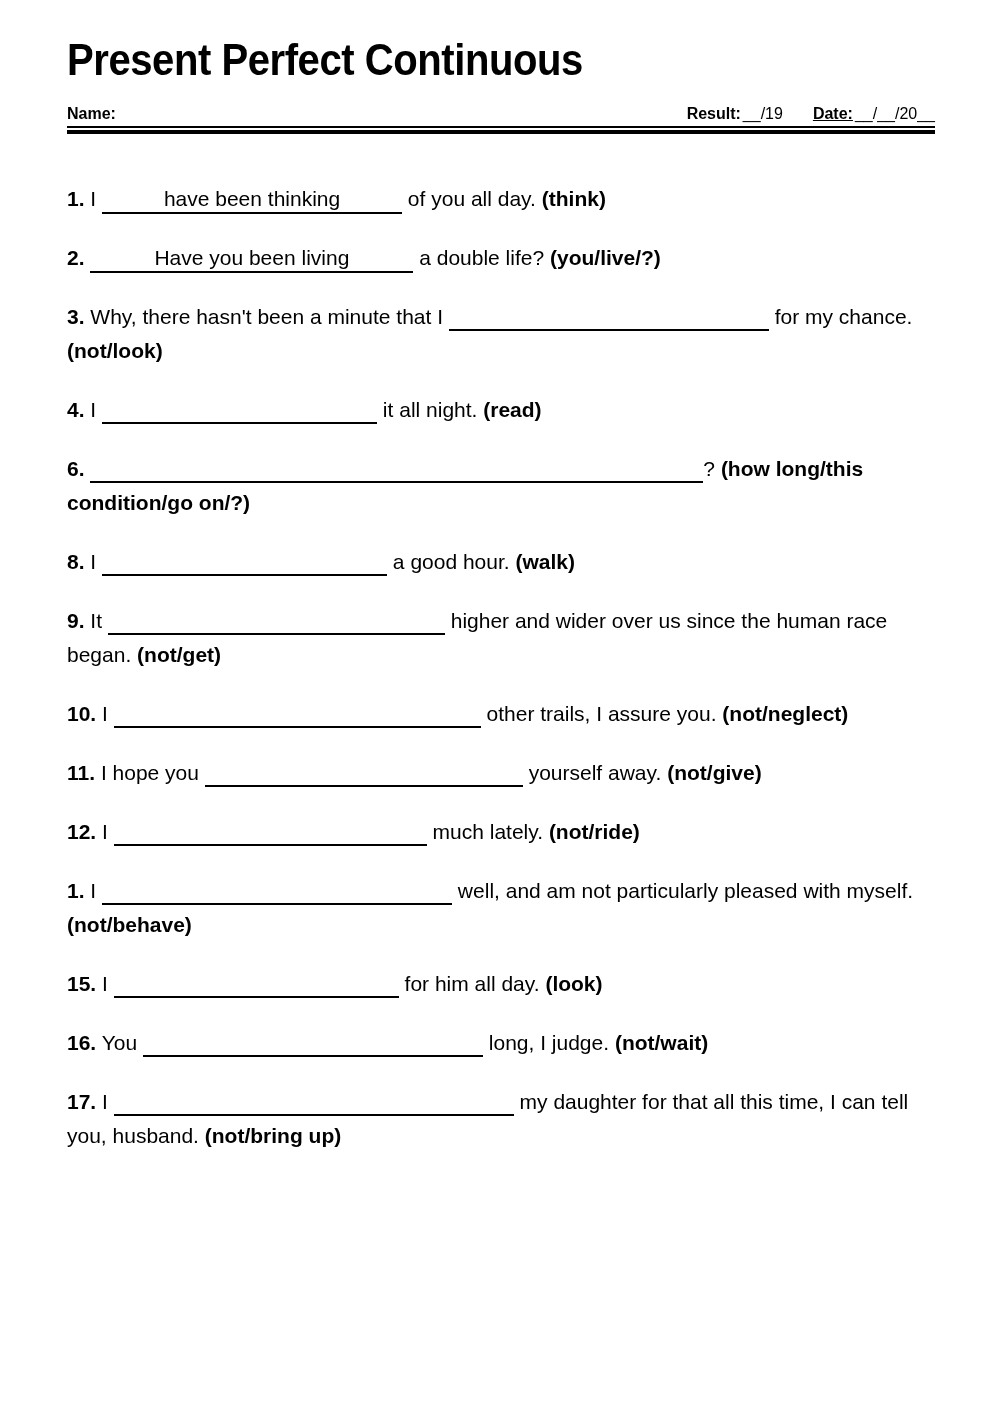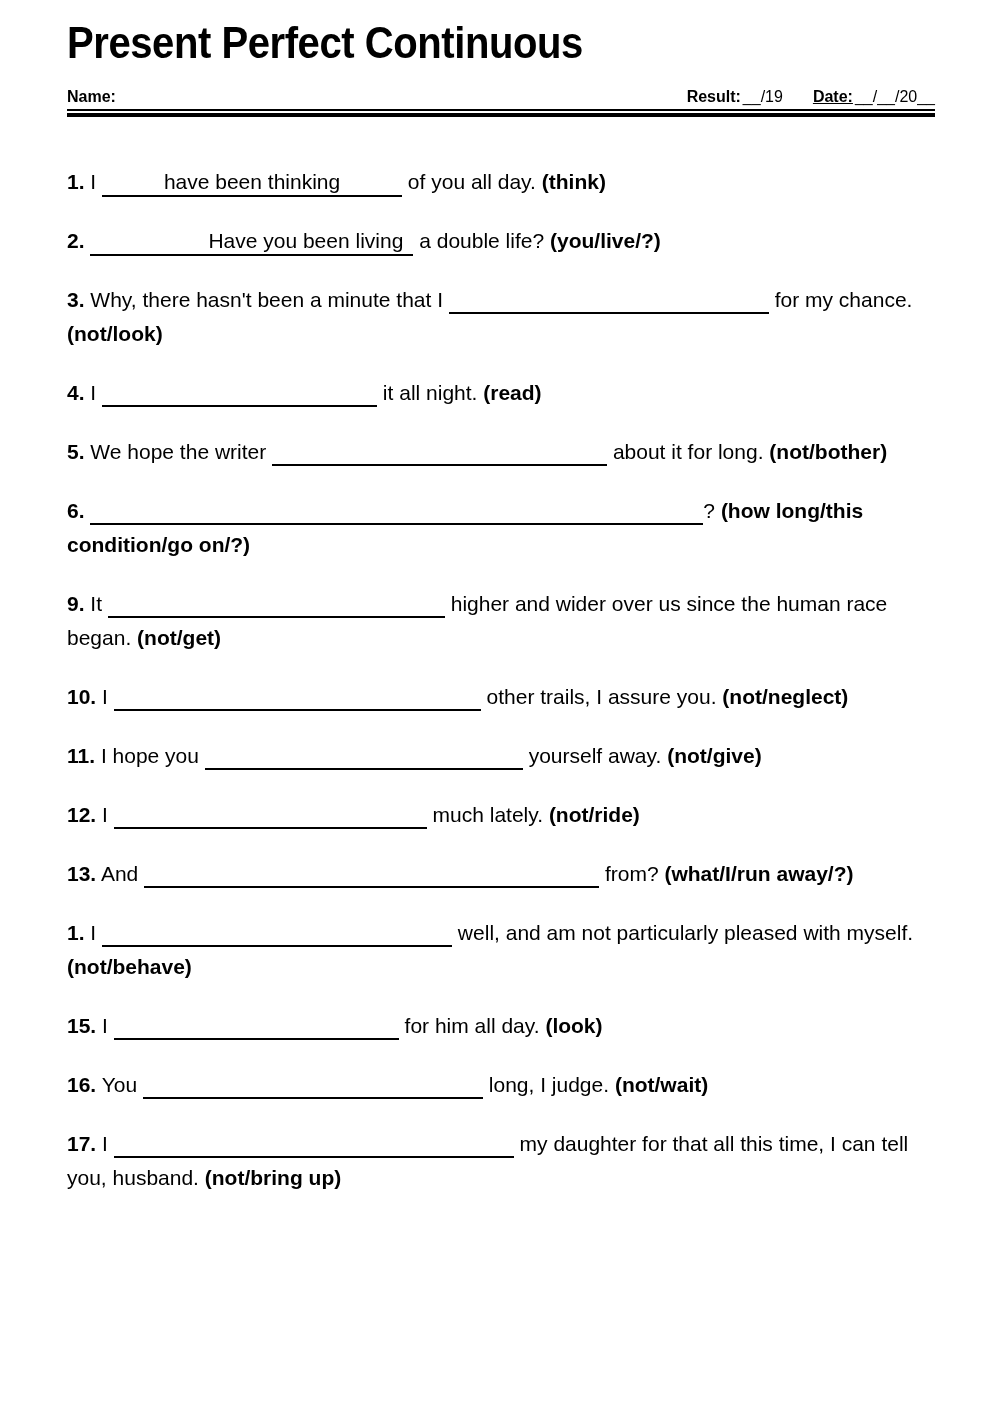--- a/index.html
+++ b/index.html
@@ -2,21 +2,21 @@
 <html><head>
 <meta charset="utf-8">
 <style>
   html, body { margin: 0; padding: 0; background: #ffffff; }
   body {
     width: 1000px; height: 1414px;
     font-family: "Liberation Sans", "DejaVu Sans", sans-serif;
     color: #000;
     overflow: hidden;
   }
-  .page { padding: 18px 65px 0 67px; }
+  .page { padding: 35px 65px 0 67px; }
 
   .title {
     font-size: 45px; font-weight: bold; margin: 0;
     line-height: 1.1; letter-spacing: -0.5px;
     white-space: nowrap;
     transform: scaleX(0.89); transform-origin: 0 50%;
   }
 
   .meta-row {
     display: flex; align-items: baseline;
@@ -64,29 +64,28 @@
         <span class="bold date-label">Date:</span>
         <span class="meta-value">__/__/20__</span>
       </span>
     </div>
 
     <div class="divider"></div>
   </header>
 
   <main class="questions">
       <p class="q"><strong class="qnum">1.</strong> <span class="qtext">I </span><span class="blank" style="min-width: 300px;"><span class="answer">have been thinking</span></span><span class="qtext"> of you all day. </span><strong class="hint">(think)</strong></p>
-      <p class="q"><strong class="qnum">2.</strong> <span class="blank" style="min-width: 323px; text-align: right;"><span class="answer">Have you been living</span></span><span class="qtext"> a double life? </span><strong class="hint">(you/live/?)</strong></p>
+      <p class="q"><strong class="qnum">2.</strong> <span class="blank" style="min-width: 323px;"><span class="answer">Have you been living</span></span><span class="qtext"> a double life? </span><strong class="hint">(you/live/?)</strong></p>
       <p class="q"><strong class="qnum">3.</strong> <span class="qtext">Why, there hasn't been a minute that I </span><span class="blank" style="min-width: 320px; vertical-align: -7px;"></span><span class="qtext"> for my chance. </span><strong class="hint">(not/look)</strong></p>
       <p class="q"><strong class="qnum">4.</strong> <span class="qtext">I </span><span class="blank" style="min-width: 275px; vertical-align: -7px;"></span><span class="qtext"> it all night. </span><strong class="hint">(read)</strong></p>
-      <p class="q"><strong class="qnum">5.</strong> <span class="qtext">We hope the writer </span><span class="blank" style="min-width: 335px; vertical-align: -7px;"></span><span class="qtext"> about it for long. </span><strong class="hint">(not/bother)</strong></p>
       <p class="q"><strong class="qnum">6.</strong> <span class="blank" style="min-width: 613px; vertical-align: -7px;"></span><span class="qtext">? </span><strong class="hint">(how long/this condition/go on/?)</strong></p>
+      <p class="q"><strong class="qnum">8.</strong> <span class="qtext">I </span><span class="blank" style="min-width: 285px; vertical-align: -7px;"></span><span class="qtext"> a good hour. </span><strong class="hint">(walk)</strong></p>
       <p class="q"><strong class="qnum">9.</strong> <span class="qtext">It </span><span class="blank" style="min-width: 337px; vertical-align: -7px;"></span><span class="qtext"> higher and wider over us since the human race began. </span><strong class="hint">(not/get)</strong></p>
       <p class="q"><strong class="qnum">10.</strong> <span class="qtext">I </span><span class="blank" style="min-width: 367px; vertical-align: -7px;"></span><span class="qtext"> other trails, I assure you. </span><strong class="hint">(not/neglect)</strong></p>
       <p class="q"><strong class="qnum">11.</strong> <span class="qtext">I hope you </span><span class="blank" style="min-width: 318px; vertical-align: -7px;"></span><span class="qtext"> yourself away. </span><strong class="hint">(not/give)</strong></p>
       <p class="q"><strong class="qnum">12.</strong> <span class="qtext">I </span><span class="blank" style="min-width: 313px; vertical-align: -7px;"></span><span class="qtext"> much lately. </span><strong class="hint">(not/ride)</strong></p>
-      <p class="q"><strong class="qnum">13.</strong> <span class="qtext">And </span><span class="blank" style="min-width: 455px; vertical-align: -7px;"></span><span class="qtext"> from? </span><strong class="hint">(what/I/run away/?)</strong></p>
       <p class="q"><strong class="qnum">1.</strong> <span class="qtext">I </span><span class="blank" style="min-width: 350px; vertical-align: -7px;"></span><span class="qtext"> well, and am not particularly pleased with myself. </span><strong class="hint">(not/behave)</strong></p>
       <p class="q"><strong class="qnum">15.</strong> <span class="qtext">I </span><span class="blank" style="min-width: 285px; vertical-align: -7px;"></span><span class="qtext"> for him all day. </span><strong class="hint">(look)</strong></p>
       <p class="q"><strong class="qnum">16.</strong> <span class="qtext">You </span><span class="blank" style="min-width: 340px; vertical-align: -7px;"></span><span class="qtext"> long, I judge. </span><strong class="hint">(not/wait)</strong></p>
       <p class="q"><strong class="qnum">17.</strong> <span class="qtext">I </span><span class="blank" style="min-width: 400px; vertical-align: -7px;"></span><span class="qtext"> my daughter for that all this time, I can tell you, husband. </span><strong class="hint">(not/bring up)</strong></p>
     </main>
 
 </div>
 
 </body></html>

